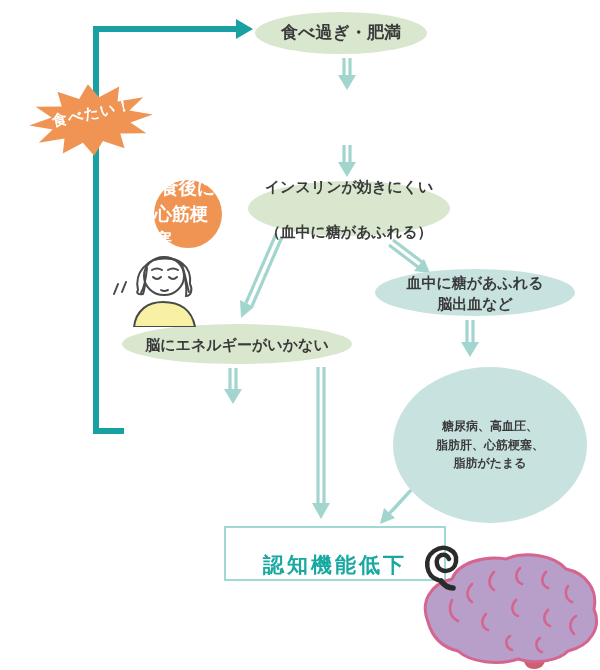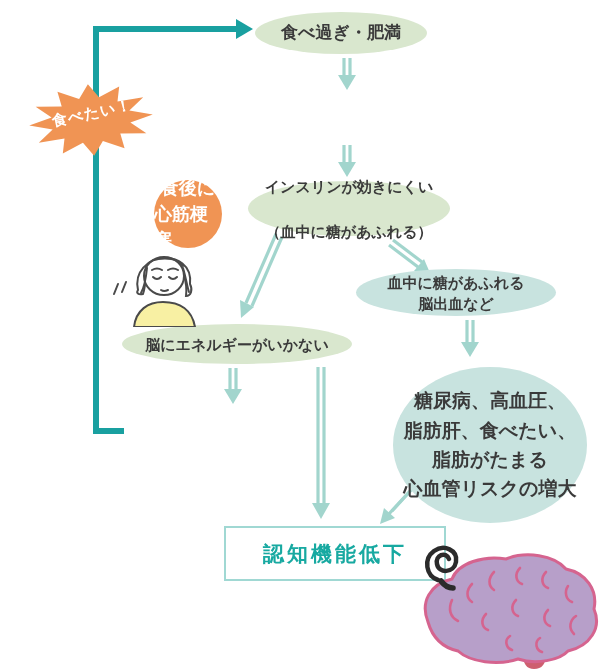--- a/index.html
+++ b/index.html
@@ -9,39 +9,39 @@
   }
   .layer{position:absolute;left:0;top:0;}
   .node{
     position:absolute;display:flex;flex-direction:column;align-items:center;justify-content:center;
     border-radius:50%;text-align:left;color:var(--text-dark);font-weight:700;line-height:1.4;
   }
   .green{background:var(--node-green);}
   .blue{background:var(--node-blue);}
   .fs17{font-size:17px;}
   .fs15{font-size:15px;}
-  .fs14{font-size:19px;}
+  .fs14{font-size:12px;}
   .arrow-line{stroke:var(--arrow-teal);stroke-width:3.2;fill:none;stroke-linecap:butt;}
   .arrow-head{fill:var(--arrow-teal);}
   .loop-line{stroke:var(--loop-teal);stroke-width:6;fill:none;}
   .loop-head{fill:var(--loop-teal);}
   .burst-shape{fill:var(--callout-orange);}
   .burst-label{
     position:absolute;left:30px;top:104px;width:124px;text-align:center;
     color:#fff;font-weight:700;font-size:15px;transform:rotate(-12deg);letter-spacing:1px;
   }
   .sleepy{
     position:absolute;left:154px;top:180px;width:68px;height:68px;border-radius:50%;
     background:var(--callout-orange);display:flex;flex-direction:column;align-items:center;justify-content:center;
     color:#fff;font-weight:700;font-size:18px;line-height:1.45;
   }
   .decline-box{
     position:absolute;left:224px;top:526px;width:222px;height:55px;box-sizing:border-box;
     border:2px solid var(--box-border);background:#fff;
-    display:flex;align-items:center;justify-content:center;
+    display:flex;align-items:flex-end;justify-content:center;
     color:var(--box-text);font-size:21px;font-weight:700;letter-spacing:3px;
   }
   .outline{stroke:var(--outline-dark);stroke-width:2;fill:none;stroke-linecap:round;}
   .gyri{stroke:var(--brain-stroke);stroke-width:2.6;fill:none;stroke-linecap:round;}
 </style>
 </head>
 <body>
 
 <div class="canvas">
 
@@ -109,30 +109,29 @@
   <div class="node green fs15" style="left:248px;top:181px;width:202px;height:55px;gap:24px;">
     <span>インスリンが効きにくい</span>
     <span>（血中に糖があふれる）</span>
   </div>
 
   <div class="node green fs15" style="left:122px;top:324px;width:230px;height:40px;">
     <span>脳にエネルギーがいかない</span>
   </div>
 
 
-  <div class="node blue fs15" style="left:356px;top:269px;width:200px;height:47px;">
+  <div class="node blue fs15" style="left:375px;top:269px;width:200px;height:47px;">
     <span>血中に糖があふれる</span>
     <span>脳出血など</span>
   </div>
 
   <div class="node blue fs14" style="left:393px;top:367px;width:194px;height:156px;line-height:1.55;">
     <span>糖尿病、高血圧、</span>
-    <span>脂肪肝、食べたい、</span>
+    <span>脂肪肝、心筋梗塞、</span>
     <span>脂肪がたまる</span>
-    <span>心血管リスクの増大</span>
   </div>
 
   <svg class="layer" style="left:21px;top:77px;" width="140" height="86" viewBox="0 0 140 86">
     <polygon class="burst-shape" transform="rotate(-5 70 43)" points="132,43 109,49 124,61 98,59 101,74 80,65 70,79 60,65 39,74 42,59 16,61 31,49 8,43 31,37 16,25 42,27 39,12 60,21 70,7 80,21 101,12 98,27 124,25 109,37"></polygon>
   </svg>
   <div class="burst-label">食べたい！</div>
 
   <div class="sleepy">
     <span>食後に</span>
     <span>心筋梗塞</span>

